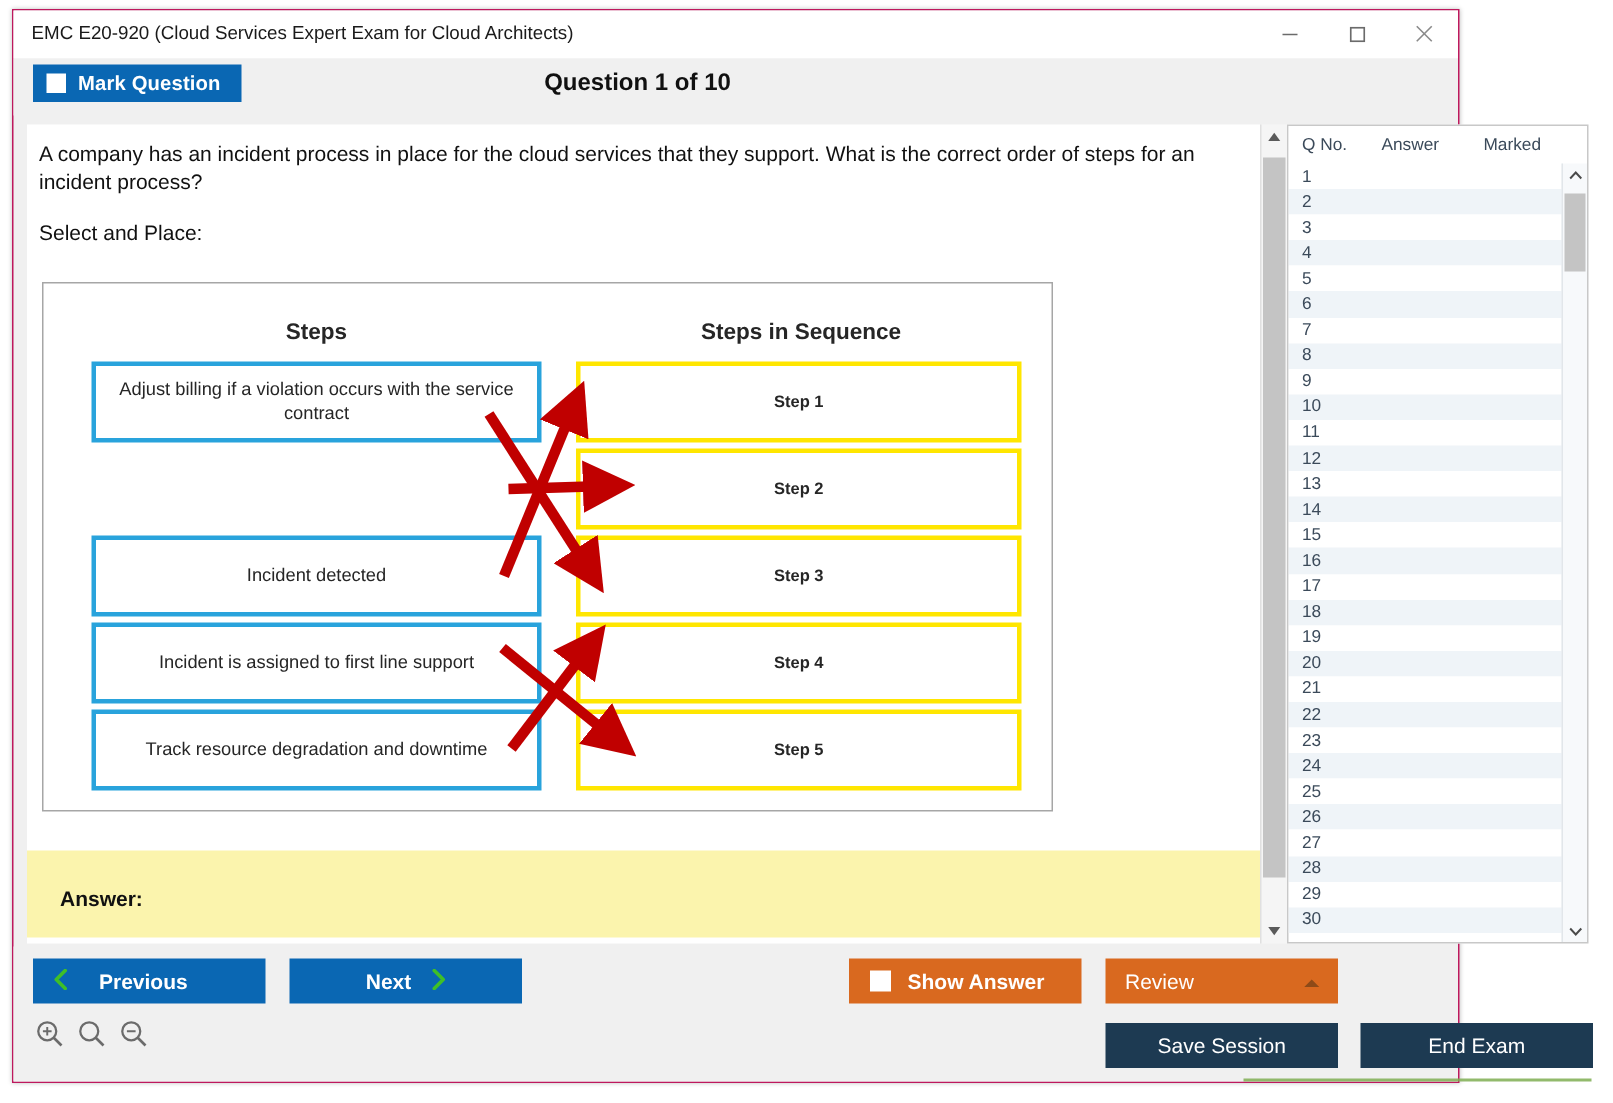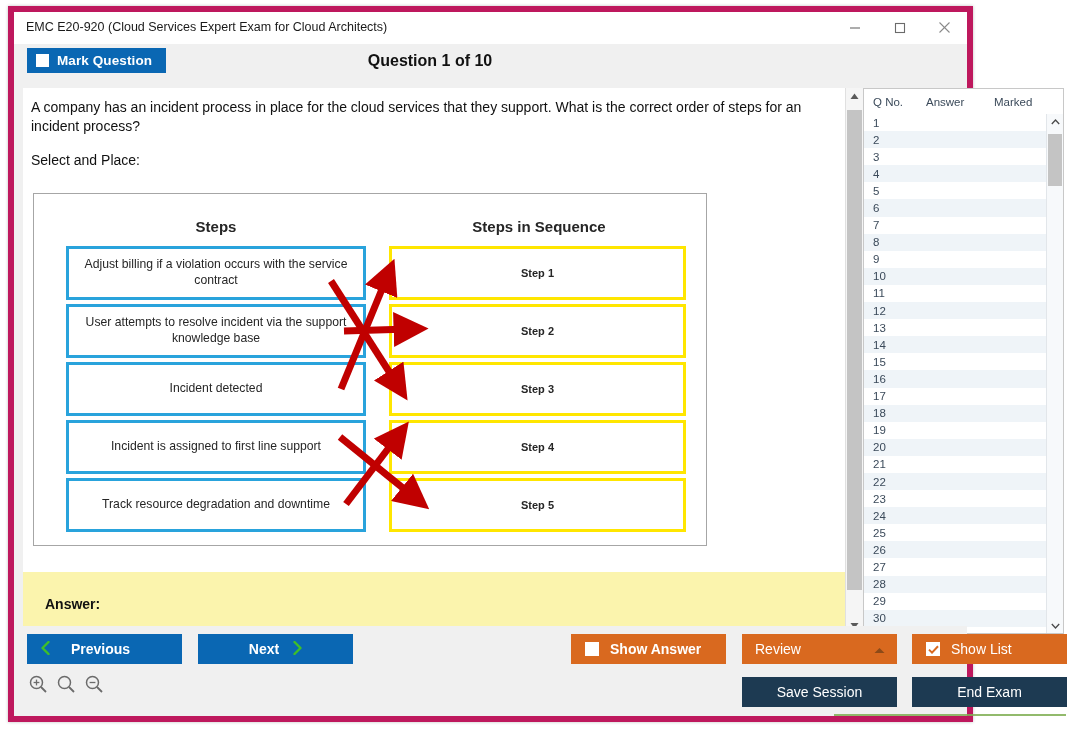--- a/index.html
+++ b/index.html
@@ -9,21 +9,21 @@
   body {
     width: 1075px; height: 735px;
     font-family: "Liberation Sans", sans-serif;
     overflow: hidden;
   }
   #app-window {
     position: absolute;
     left: 8px; top: 6px;
     width: 965px; height: 716px;
     background: #f0f0f0;
-    border: 6px solid #be185d;
+    border: 1px solid #be185d;
     box-sizing: border-box;
     box-shadow: 0 0 3px rgba(0,0,0,0.25);
   }
   
   #title-bar {
     position: absolute; left: 0; top: 0;
     width: 100%; height: 32px;
     background: #ffffff;
     box-sizing: border-box;
   }
@@ -335,21 +335,20 @@
   <div id="content-pane">
 
     <div id="question-text">A company has an incident process in place for the cloud services that they support. What is the correct order of steps for an incident process?</div>
     <div id="select-and-place">Select and Place:</div>
 
     <div id="diagram">
       <div class="col-title" id="steps-title">Steps</div>
       <div class="col-title" id="sequence-title">Steps in Sequence</div>
 
       <div class="step-box row0">Adjust billing if a violation occurs with the service contract</div>
-      <div class="step-box row1">User attempts to resolve incident via the support knowledge base</div>
       <div class="step-box row2">Incident detected</div>
       <div class="step-box row3">Incident is assigned to first line support</div>
       <div class="step-box row4">Track resource degradation and downtime</div>
 
       <div class="seq-box row0">Step 1</div>
       <div class="seq-box row1">Step 2</div>
       <div class="seq-box row2">Step 3</div>
       <div class="seq-box row3">Step 4</div>
       <div class="seq-box row4">Step 5</div>
 
@@ -591,28 +590,20 @@
 
     <div class="act-btn" id="btn-review">
       <span>Review</span>
       <span>
         <svg width="11" height="7" viewBox="0 0 11 7">
             <path d="M0.5,6 L5.5,1 L10.5,6 z" fill="#8d4a18"></path>
           </svg>
       </span>
     </div>
 
-    <div class="act-btn" id="btn-show-list">
-      <span class="cb-checked">
-        <svg width="11" height="9" viewBox="0 0 11 9">
-            <path d="M1,4.6 L4,7.6 L10,1.2" fill="none" stroke="#d9691f" stroke-width="2"></path>
-          </svg>
-      </span>
-      <span>Show List</span>
-    </div>
 
     <div class="act-btn" id="btn-save-session">
       <span>Save Session</span>
     </div>
 
     <div class="act-btn" id="btn-end-exam">
       <span>End Exam</span>
     </div>
 
     <div id="zoom-tools">

